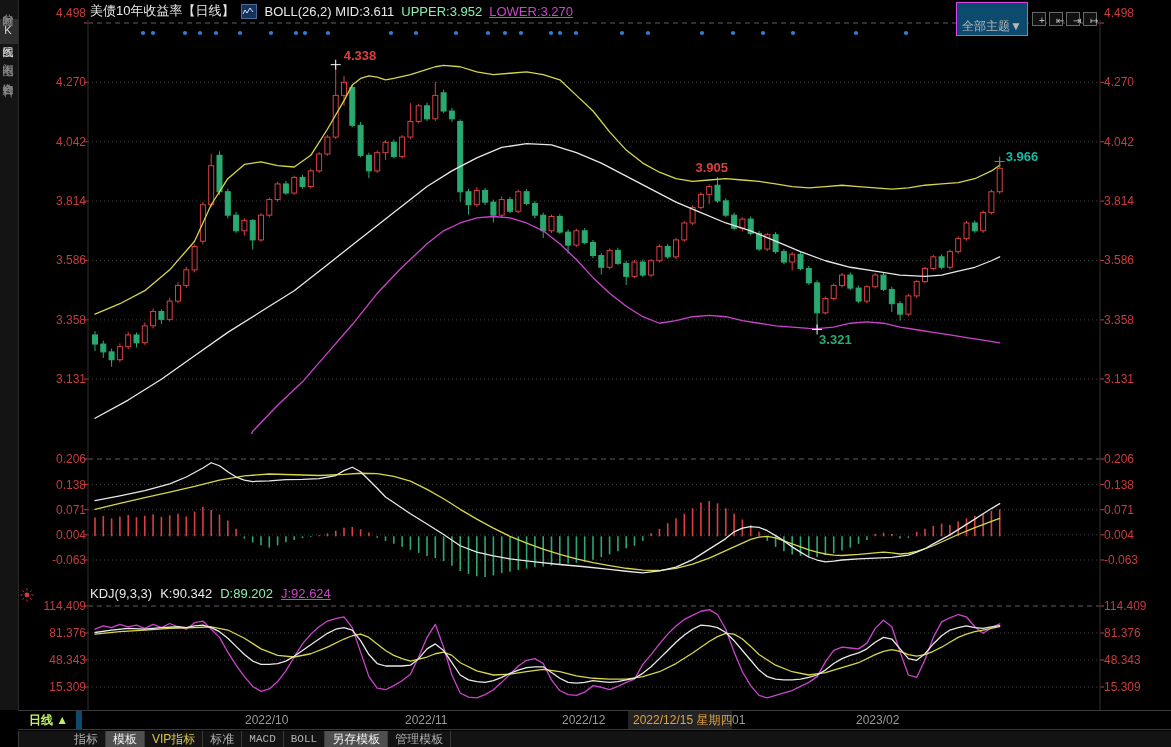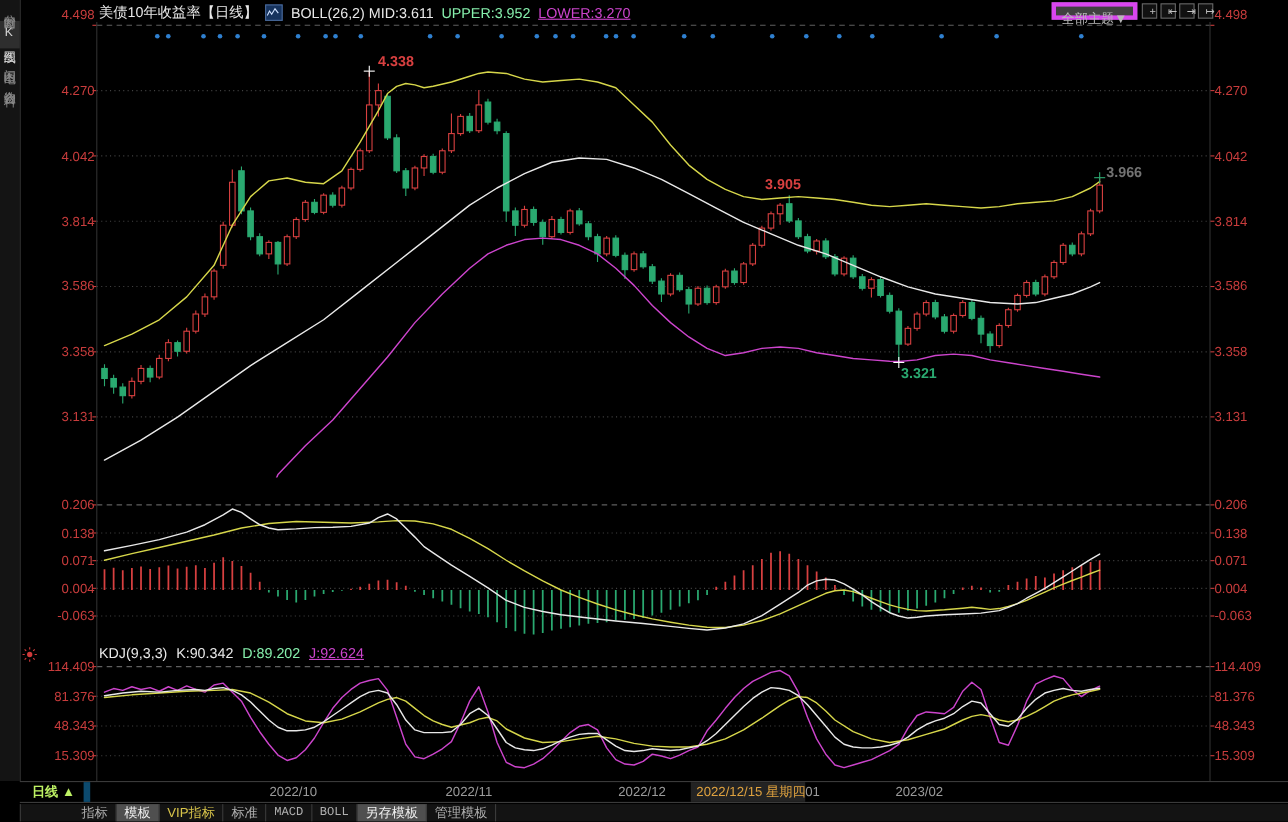--- a/index.html
+++ b/index.html
@@ -11,21 +11,21 @@
   .lbl.right{left:1104px;text-align:left;}
   #sidebar{position:absolute;left:0;top:0;width:18px;height:710px;background:#141414;border-right:1px solid #2a2a2a;}
   .side-tab{width:18px;padding:5px 0;text-align:center;color:#8a8a8a;font-size:11px;
             writing-mode:vertical-lr;text-orientation:upright;letter-spacing:1px;margin:0 auto 6px auto;cursor:default;}
   .side-tab.sel{background:#2e2e2e;color:#d6d6d6;}
   #topbar{position:absolute;left:0;top:0;width:1171px;height:20px;}
   #title-cluster{position:absolute;left:90px;top:2px;display:flex;align-items:center;gap:7px;font-size:13px;white-space:nowrap;}
   .t-white{color:#e8e8e8;} .t-yellow{color:#86efac;} .t-magenta{color:#cc44cc;text-decoration:underline;}
   #mini-chart-icon{width:14px;height:13px;background:#16335e;border:1px solid #4a6a9a;display:inline-block;}
   #right-cluster{position:absolute;left:956px;top:2px;display:flex;align-items:center;gap:4px;}
-  #theme-btn{border:4px solid #d946ef;color:#b8b8b8;font-size:12px;padding:4px 5px;height:15px;line-height:15px;background:#404040;}
+  #theme-btn{border:1px solid #d946ef;color:#b8b8b8;font-size:12px;padding:16px 5px;height:15px;line-height:15px;background:#0c4a6e;}
   .tool-btn{width:14px;height:14px;border:1px solid #666;color:#c0c0c0;background:#111;font-size:10px;
             line-height:13px;text-align:center;}
   .pane-header{position:absolute;left:90px;display:flex;gap:8px;font-size:13px;white-space:nowrap;}
   #date-axis{position:absolute;left:0;top:710px;width:1171px;height:20px;border-top:1px solid #3a3a3a;border-bottom:1px solid #3a3a3a;background:#000;box-sizing:border-box;}
   #period-cell{position:absolute;left:18px;top:0;width:64px;height:18px;border-right:6px solid #0c4a6e;
                color:#bef264;font-size:12px;line-height:18px;padding-left:11px;box-sizing:border-box;font-weight:bold;}
   .date-tick{position:absolute;top:2px;font-size:12px;color:#9a9a9a;line-height:15px;white-space:nowrap;}
   #date-highlight{position:absolute;top:0;height:18px;background:#232323;color:#dfa23f;font-size:12px;
                   line-height:18px;padding:0 5px;white-space:nowrap;z-index:2;}
   #tabbar{position:absolute;left:18px;top:731px;width:1153px;height:16px;background:#131313;display:flex;align-items:stretch;border-left:1px solid #3a3a3a;padding-left:48px;}
@@ -516,21 +516,21 @@
       <div class="lbl left" style="top: 598px;">114.409</div>
       <div class="lbl right" style="top: 598px;">114.409</div>
       <div class="lbl left" style="top: 625.001px;">81.376</div>
       <div class="lbl right" style="top: 625.001px;">81.376</div>
       <div class="lbl left" style="top: 652.002px;">48.343</div>
       <div class="lbl right" style="top: 652.002px;">48.343</div>
       <div class="lbl left" style="top: 679.004px;">15.309</div>
       <div class="lbl right" style="top: 679.004px;">15.309</div>
       <div class="annot" style="left: 343.7px; top: 47.664px; color: rgb(216, 64, 64);">4.338</div>
       <div class="annot" style="left: 695.5px; top: 160.417px; color: rgb(216, 64, 64);">3.905</div>
-      <div class="annot" style="left: 1005.7px; top: 148.533px; color: #737373;">3.966</div>
+      <div class="annot" style="left: 1005.7px; top: 148.533px; color: #14b8a6;">3.966</div>
       <div class="annot" style="left: 819.1px; top: 332.491px; color: rgb(42, 169, 112);">3.321</div>
     </div>
 
   <div id="topbar">
     <div id="title-cluster">
       <span class="t-white">美债10年收益率【日线】</span>
       <span id="mini-chart-icon">
         <svg width="12" height="11">
             <polyline points="1,8 3,4 5,7 8,2 11,6" fill="none" stroke="#cfe2ff" stroke-width="1"></polyline>
           </svg>
@@ -583,21 +583,21 @@
     </svg>
   </div>
 
   <div id="date-axis">
     <div id="period-cell">日线 ▲</div>
     <div id="date-ticks">
         <div class="date-tick" style="left: 245px;">2022/10</div>
         <div class="date-tick" style="left: 405px;">2022/11</div>
         <div class="date-tick" style="left: 562px;">2022/12</div>
         <div class="date-tick" style="left: 702px;">2023/01</div>
-        <div class="date-tick" style="left: 814px;">2023/02</div>
+        <div class="date-tick" style="left: 856px;">2023/02</div>
       </div>
     <div id="date-highlight" style="left: 628px; width: 94px;">2022/12/15 星期四</div>
   </div>
 
   <div id="corner-block"></div>
   <nav id="tabbar">
       <div class="btab">指标</div>
       <div class="btab sel">模板</div>
       <div class="btab vip">VIP指标</div>
       <div class="btab">标准</div>

